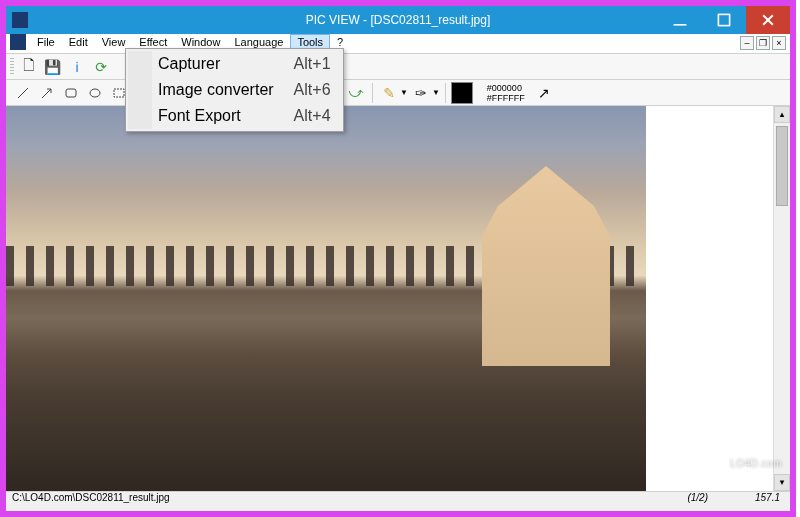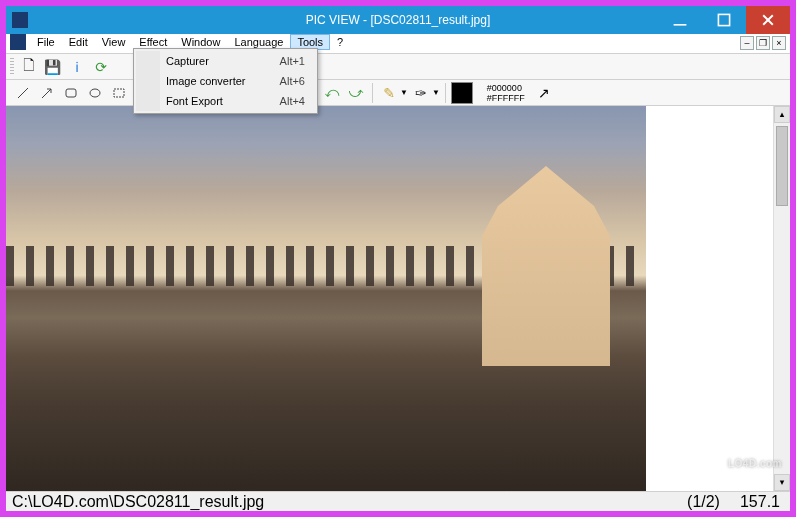--- a/index.html
+++ b/index.html
@@ -16,21 +16,21 @@
 .winbtn.max { background: #2196d6; }
 .winbtn.close { background: #c94030; }
 
 .menubar { height: 20px; background: #fff; border-bottom: 1px solid #d0d0d0; display: flex; align-items: flex-start; font-size: 11px; position: relative; }
 .menubar .app-icon-sm { width: 16px; height: 16px; background: #1a3a6e; margin: 0 4px; }
 .menubar .menu-item { padding: 2px 7px; cursor: default; }
 .menubar .menu-item.active { background: #cde8ff; border: 1px solid #7bb6e8; padding: 1px 6px; }
 .menubar .mdi-controls { position: absolute; right: 4px; top: 2px; display: flex; gap: 2px; }
 .mdi-btn { width: 14px; height: 14px; border: 1px solid #9aa; font-size: 9px; line-height: 12px; text-align: center; background: #f5f5f5; cursor: default; }
 
-.dropdown { position: absolute; left: 133px; top: 48px; background: #f0f0f0; border: 1px solid #a0a0a0; box-shadow: 2px 2px 4px rgba(0,0,0,0.25); z-index: 50; font-size: 11px; min-width: 185px; padding: 2px; }
+.dropdown { position: absolute; left: 125px; top: 48px; background: #f0f0f0; border: 1px solid #a0a0a0; box-shadow: 2px 2px 4px rgba(0,0,0,0.25); z-index: 50; font-size: 16px; min-width: 185px; padding: 2px; }
 .dropdown .gutter { position: absolute; left: 2px; top: 2px; bottom: 2px; width: 24px; background: #e8e8e8; }
 .dropdown .dd-item { position: relative; padding: 4px 10px 4px 30px; display: flex; justify-content: space-between; cursor: default; }
 .dd-label {}
 .dd-shortcut { color: #444; margin-left: 20px; }
 
 .toolbar { height: 26px; border-bottom: 1px solid #d0d0d0; display: flex; align-items: center; padding: 0 4px; gap: 2px; background: #f7f7f7; position: relative; }
 .toolbar .grip { width: 4px; height: 18px; background: repeating-linear-gradient(to bottom, #bbb, #bbb 1px, transparent 1px, transparent 3px); margin-right: 2px; }
 .tbtn { width: 22px; height: 22px; display: flex; align-items: center; justify-content: center; font-size: 14px; cursor: default; border: 1px solid transparent; }
 .tsep { width: 1px; height: 20px; background: #ccc; margin: 0 3px; }
 
@@ -49,24 +49,24 @@
   background: linear-gradient(to bottom, #e8c9a0, #d6b890);
   clip-path: polygon(10% 100%, 10% 35%, 20% 20%, 35% 10%, 50% 0%, 65% 10%, 80% 20%, 90% 35%, 90% 100%);
 }
 .skyline { position: absolute; left: 0; top: 140px; width: 100%; height: 40px;
   background: repeating-linear-gradient(to right, rgba(60,50,45,.85) 0 8px, transparent 8px 20px); }
 
 .scrollbar-v { position: absolute; top: 0; right: 0; bottom: 0; width: 17px; background: #f0f0f0; border-left: 1px solid #ddd; }
 .sv-btn { height: 17px; background: #e4e4e4; border: 1px solid #ccc; font-size: 9px; text-align: center; line-height: 14px; }
 .sv-thumb { position: absolute; left: 2px; right: 2px; top: 20px; height: 80px; background: #c8c8c8; border: 1px solid #aaa; }
 
-.statusbar { height: 20px; background: #f0f0f0; border-top: 1px solid #d0d0d0; display: flex; align-items: center; font-size: 16px; padding: 0 6px; position: relative; }
-.statusbar .st-right { position: absolute; right: 10px; display: flex; gap: 20px; }
-
-.watermark { position: absolute; right: 8px; bottom: 22px; font-size: 10px; color: rgba(255,255,255,0.55); font-weight: 700; letter-spacing: 0.5px; text-shadow: 0 0 3px rgba(0,0,0,0.4); }
+.statusbar { height: 20px; background: #f0f0f0; border-top: 1px solid #d0d0d0; display: flex; align-items: flex-start; font-size: 10px; padding: 0 6px; position: relative; }
+.statusbar .st-right { position: absolute; right: 10px; display: flex; gap: 47px; font-style: italic; }
+
+.watermark { position: absolute; right: 8px; bottom: 22px; font-size: 10px; color: rgba(255,255,255,0.55); font-weight: 400; letter-spacing: 0.5px; text-shadow: 0 0 3px rgba(0,0,0,0.4); }
 
 svg.icon { width: 16px; height: 16px; }
 .dd-arrow { font-size: 8px; margin-left: -2px; }
 </style>
 </head>
 <body>
 
 <div class="window">
 
   <div class="titlebar">

